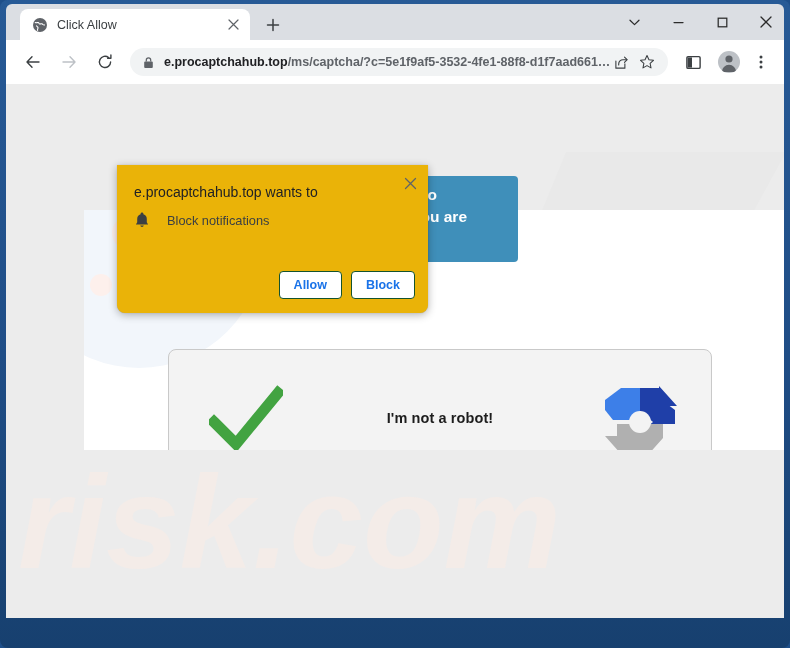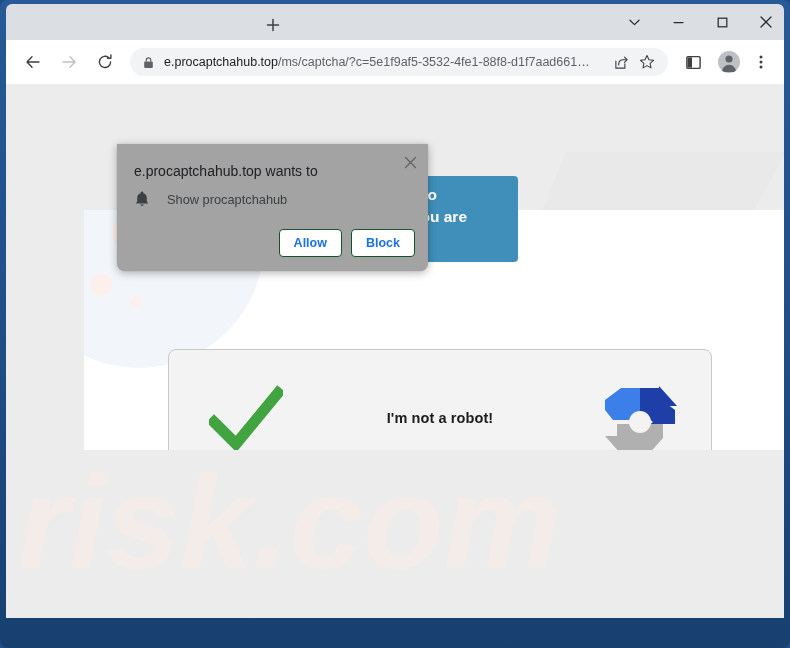--- a/index.html
+++ b/index.html
@@ -83,20 +83,21 @@
   #win-close   { left: 738px; }
 
   
   #toolbar {
     position: absolute;
     left: 6px; top: 40px;
     width: 778px; height: 44px;
     background: #ffffff;
     display: flex;
     align-items: center;
+    font-weight: bold;
   }
   .nav-btn {
     width: 30px; height: 30px;
     margin-left: 6px;
     display: flex; align-items: center; justify-content: center;
     flex: 0 0 auto;
   }
   #nav-back    { margin-left: 12px; color: #3c4043; }
   #nav-forward { color: #bdc1c6; }
   #nav-reload  { color: #3c4043; }
@@ -235,23 +236,23 @@
     font-size: 15.5px;
     font-weight: bold;
     line-height: 1.42;
     color: #ffffff;
     white-space: pre-line;
   }
 
   
   #perm-bubble {
     position: absolute;
-    left: 111px; top: 60px;
-    width: 311px; height: 127px;
-    background: #a3a3a3;
+    left: 111px; top: 81px;
+    width: 311px; height: 148px;
+    background: #eab308;
     border-radius: 0 0 8px 8px;
     box-shadow: 0 2px 9px rgba(0,0,0,.30), 0 0 1px rgba(0,0,0,.25);
   }
   #perm-close {
     position: absolute;
     right: 7px; top: 7px;
     width: 22px; height: 22px;
     display: flex; align-items: center; justify-content: center;
     color: #5f6368;
   }
@@ -296,20 +297,33 @@
     display: flex; align-items: center; justify-content: center;
   }
 </style>
 </head>
 <body>
 
 <div id="window-frame">
 
   <div id="tab-strip">
 
+    <div id="tab">
+      <svg id="tab-favicon" viewBox="0 0 16 16">
+        <circle cx="8" cy="8" r="7" fill="#5f6368"></circle>
+        <path d="M3.2 5.6c1.2.5 2.1-.2 3-.1.9.1.4 1.2 1.4 1.5.9.3 1.5-.6 2.4-.2.8.4 1.3 1.5 2.5 1.1" stroke="#ffffff" stroke-width="1.1" fill="none" stroke-linecap="round"></path>
+        <path d="M5.6 13.4c-.4-1.3.6-2 .4-2.9-.2-.9-1.3-.6-1.4-1.7" stroke="#ffffff" stroke-width="1.1" fill="none" stroke-linecap="round"></path>
+      </svg>
+      <span id="tab-title">Click Allow</span>
+      <span id="tab-close">
+        <svg width="11" height="11" viewBox="0 0 11 11">
+          <path d="M1 1 L10 10 M10 1 L1 10" stroke="currentColor" stroke-width="1.2" stroke-linecap="round"></path>
+        </svg>
+      </span>
+    </div>
 
     <div id="new-tab-button">
       <svg width="14" height="14" viewBox="0 0 14 14">
         <path d="M7 1.5 V12.5 M1.5 7 H12.5" stroke="currentColor" stroke-width="1.5" stroke-linecap="round"></path>
       </svg>
     </div>
 
     <div class="win-btn" id="win-chevron">
       <svg width="13" height="13" viewBox="0 0 13 13">
         <path d="M2 4.2 L6.5 8.6 L11 4.2" stroke="currentColor" stroke-width="1.25" fill="none" stroke-linecap="round" stroke-linejoin="round"></path>
@@ -455,21 +469,21 @@
         </svg>
       </div>
 
       <div id="perm-title">e.procaptchahub.top wants to</div>
 
       <div id="perm-row">
         <svg id="perm-bell" viewBox="0 0 16 18">
           <path d="M8 1.4 a1.4 1.4 0 0 1 1.4 1.4 v.5 a4.8 4.8 0 0 1 3.4 4.6 v3.4 l1.3 2.1 H1.9 l1.3-2.1 V7.9 a4.8 4.8 0 0 1 3.4-4.6 v-.5 A1.4 1.4 0 0 1 8 1.4 Z" fill="#3c4043"></path>
           <path d="M6.2 14.6 a1.85 1.85 0 0 0 3.6 0 Z" fill="#3c4043"></path>
         </svg>
-        <span id="perm-row-label">Show procaptchahub</span>
+        <span id="perm-row-label">Block notifications</span>
       </div>
 
       <div id="perm-actions">
         <button class="perm-btn">Allow</button>
         <button class="perm-btn">Block</button>
       </div>
     </div>
 
   </div>
 </div>

